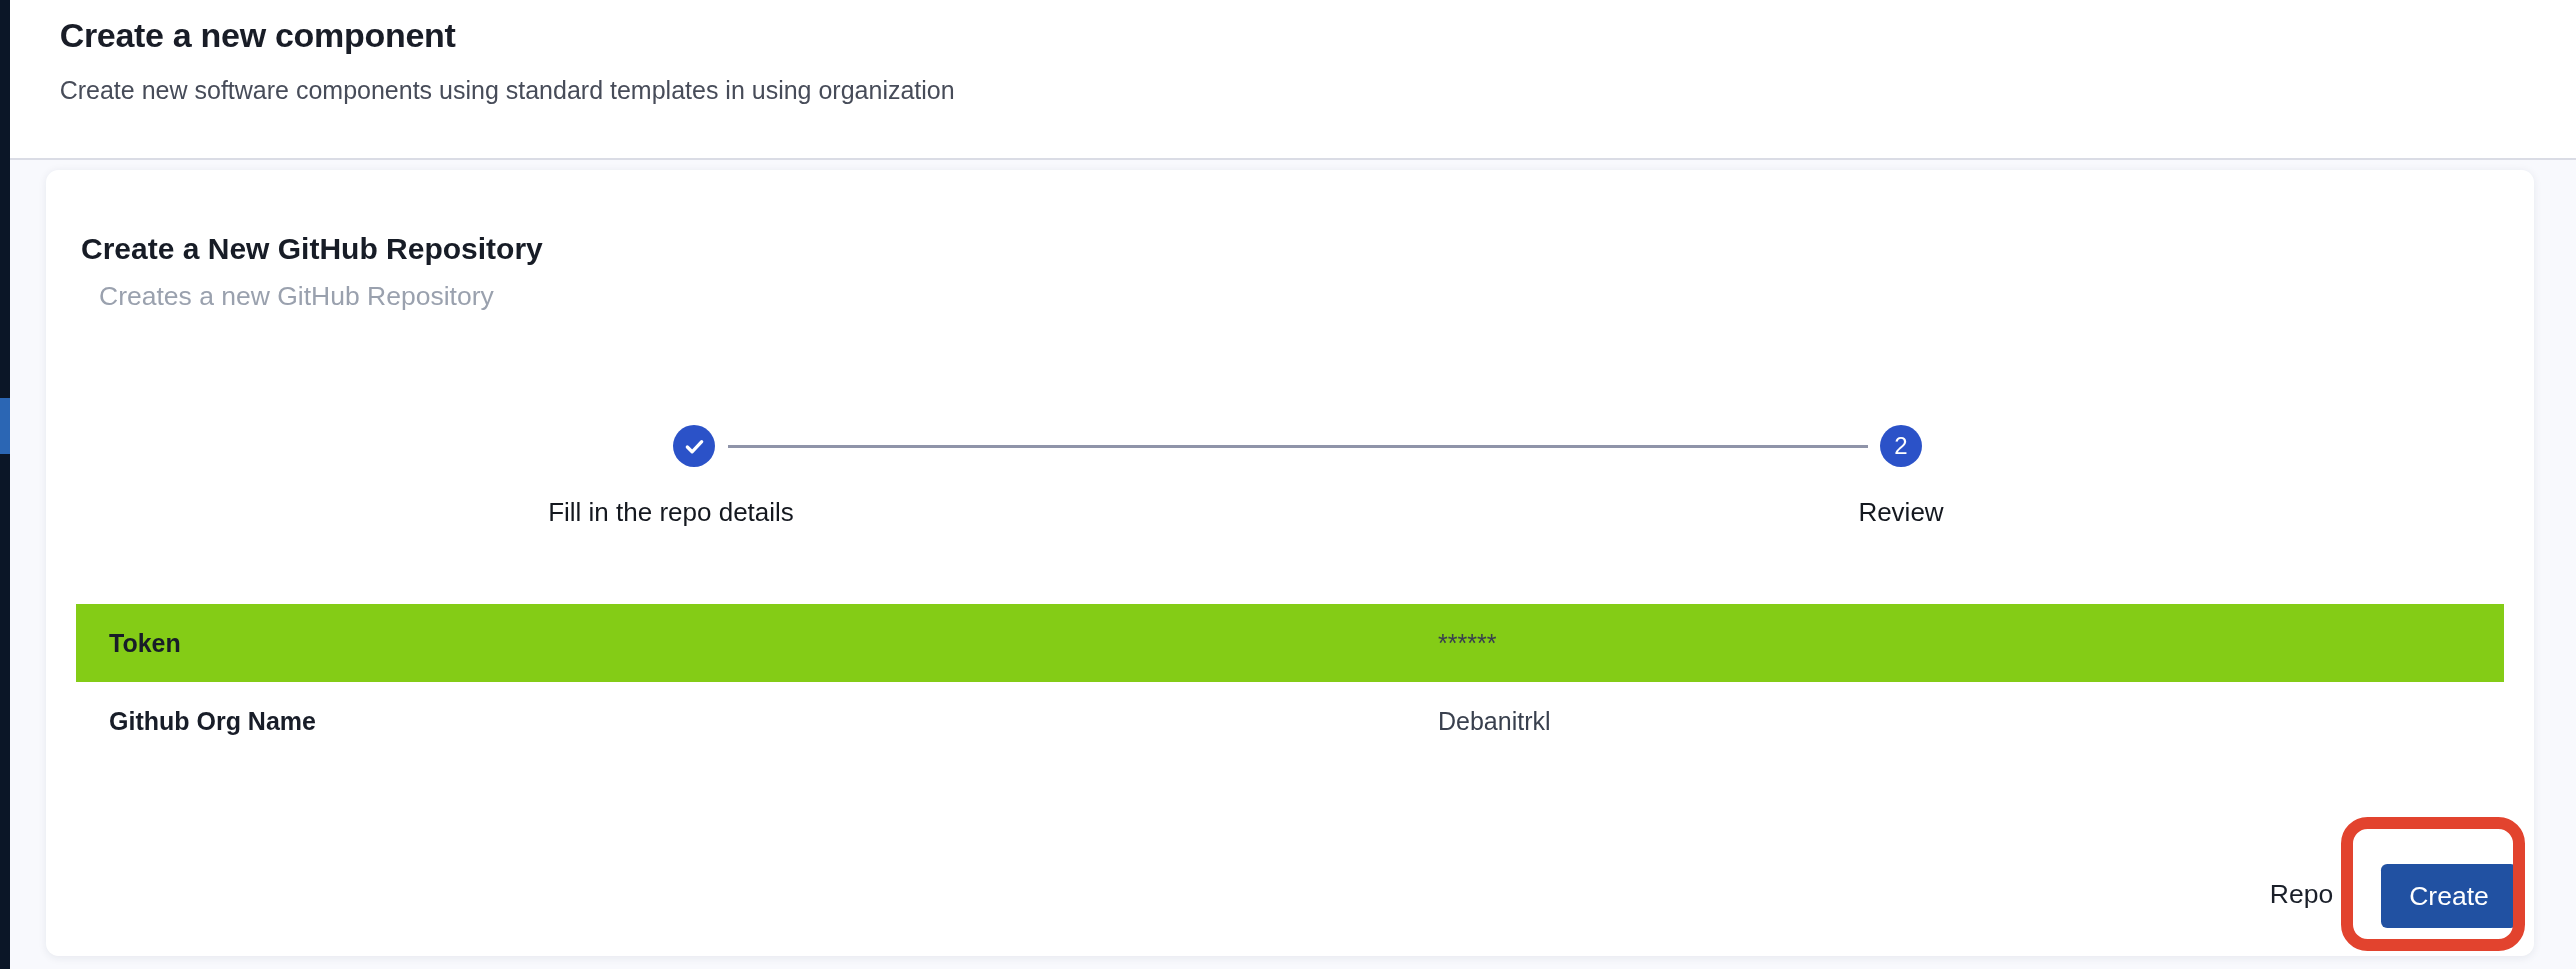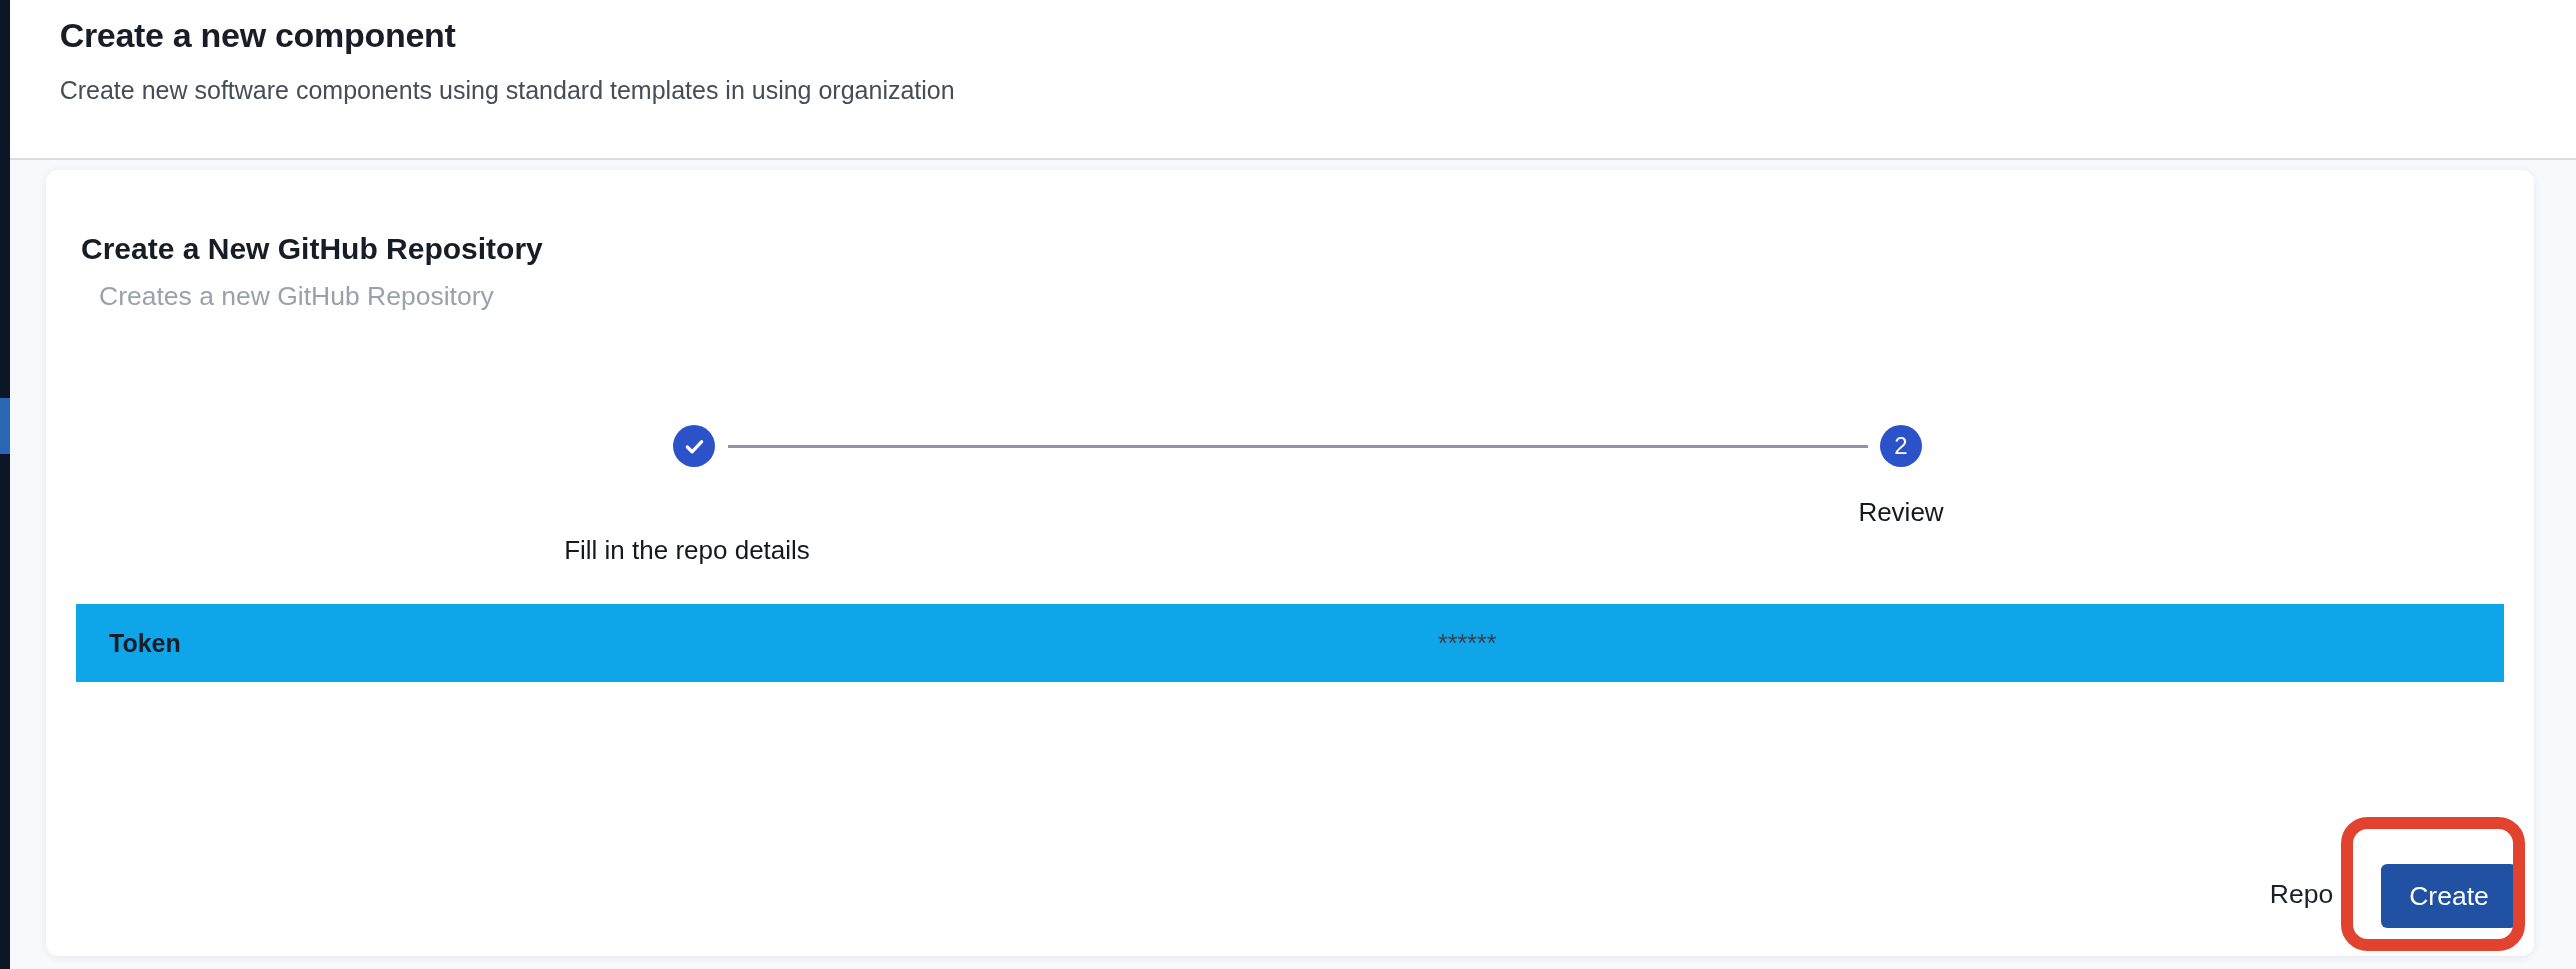--- a/index.html
+++ b/index.html
@@ -61,31 +61,31 @@
   .step-circle.one { left: 627px; top: 255px; }
   .step-circle.two { left: 1834px; top: 255px; font-size: 24px; font-weight: 400; }
   .step-connector {
     position: absolute; left: 682px; top: 275px; width: 1140px; height: 2.7px;
     background: #8f94a9;
   }
   .step-label {
     position: absolute; top: 327px; width: 442px; text-align: center;
     font-size: 26px; font-weight: 400; color: #14181f;
   }
-  .step-label.one { left: 420px; margin-top: 38px; }
+  .step-label.one { left: 404px; }
   .step-label.two { left: 1634px; }
   .check-icon svg { display: block; }
 
   
   .review-table { position: absolute; left: 30px; top: 434px; width: 2428px; }
   .review-row {
     position: relative; width: 2428px; height: 78px;
     display: flex; align-items: center;
   }
-  .review-row.striped { background: #0ea5e9; }
+  .review-row.striped { background: #84cc16; }
   .row-label {
     padding-left: 33px; font-size: 25px; font-weight: 700; color: #181d28;
   }
   .row-value {
     position: absolute; left: 1362px; font-size: 25px; font-weight: 400; color: #39404e;
   }
 
   
   .back-button {
     position: absolute; left: 2207px; top: 701px; width: 97px; height: 46px;
@@ -141,20 +141,24 @@
       </div>
       <div class="step-label one">Fill in the repo details</div>
       <div class="step-label two">Review</div>
     </div>
 
     <div class="review-table">
       <div class="review-row striped">
         <div class="row-label">Token</div>
         <div class="row-value">******</div>
       </div>
+      <div class="review-row">
+        <div class="row-label">Github Org Name</div>
+        <div class="row-value">Debanitrkl</div>
+      </div>
     </div>
 
     <button class="back-button">Repo</button>
     <button class="create-button">Create</button>
 
   </section>
 </main>
 
 <div class="highlight-ring"></div>
 

